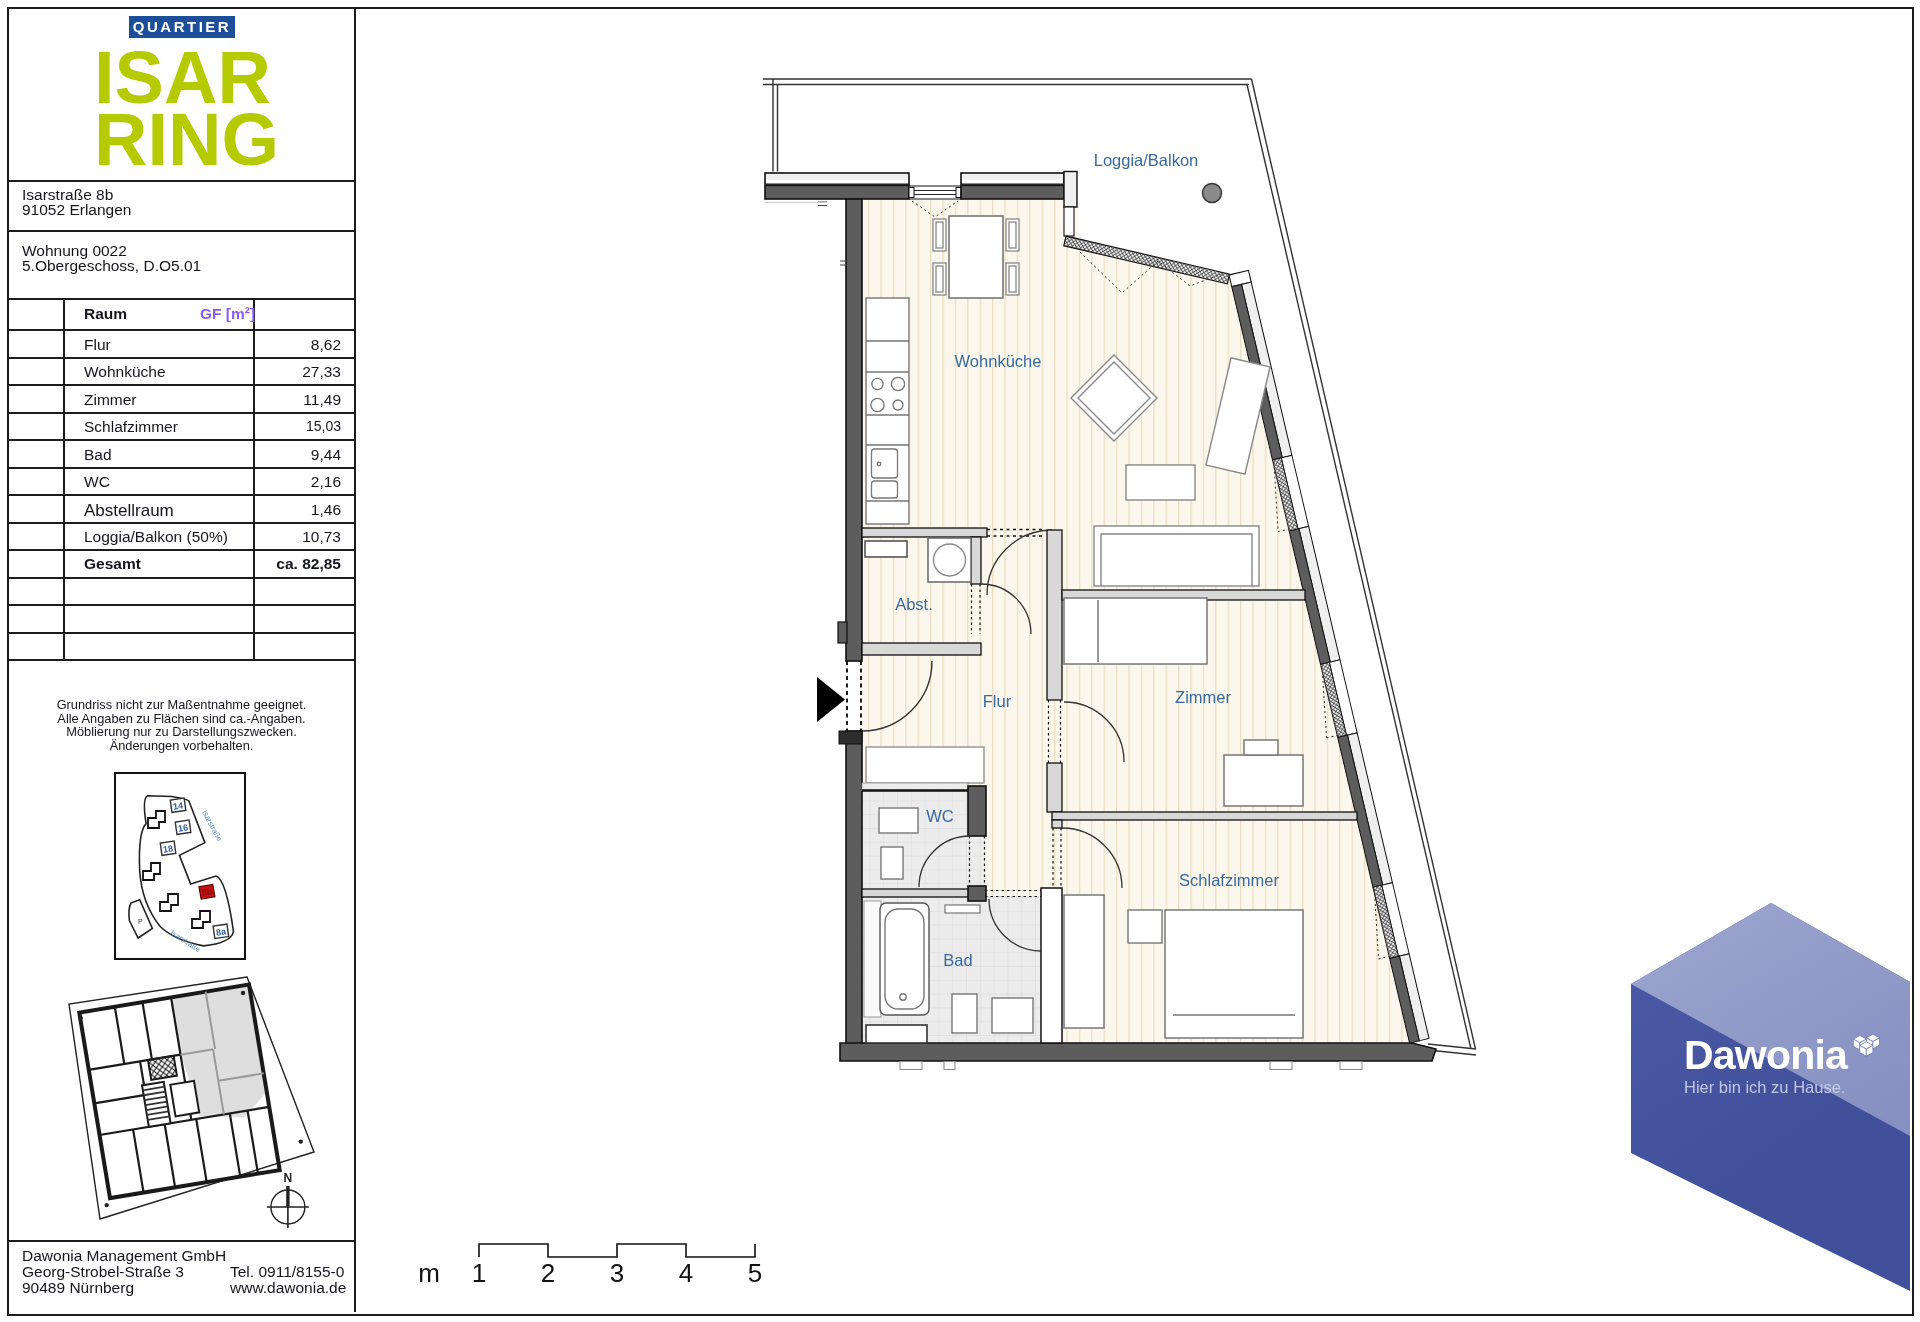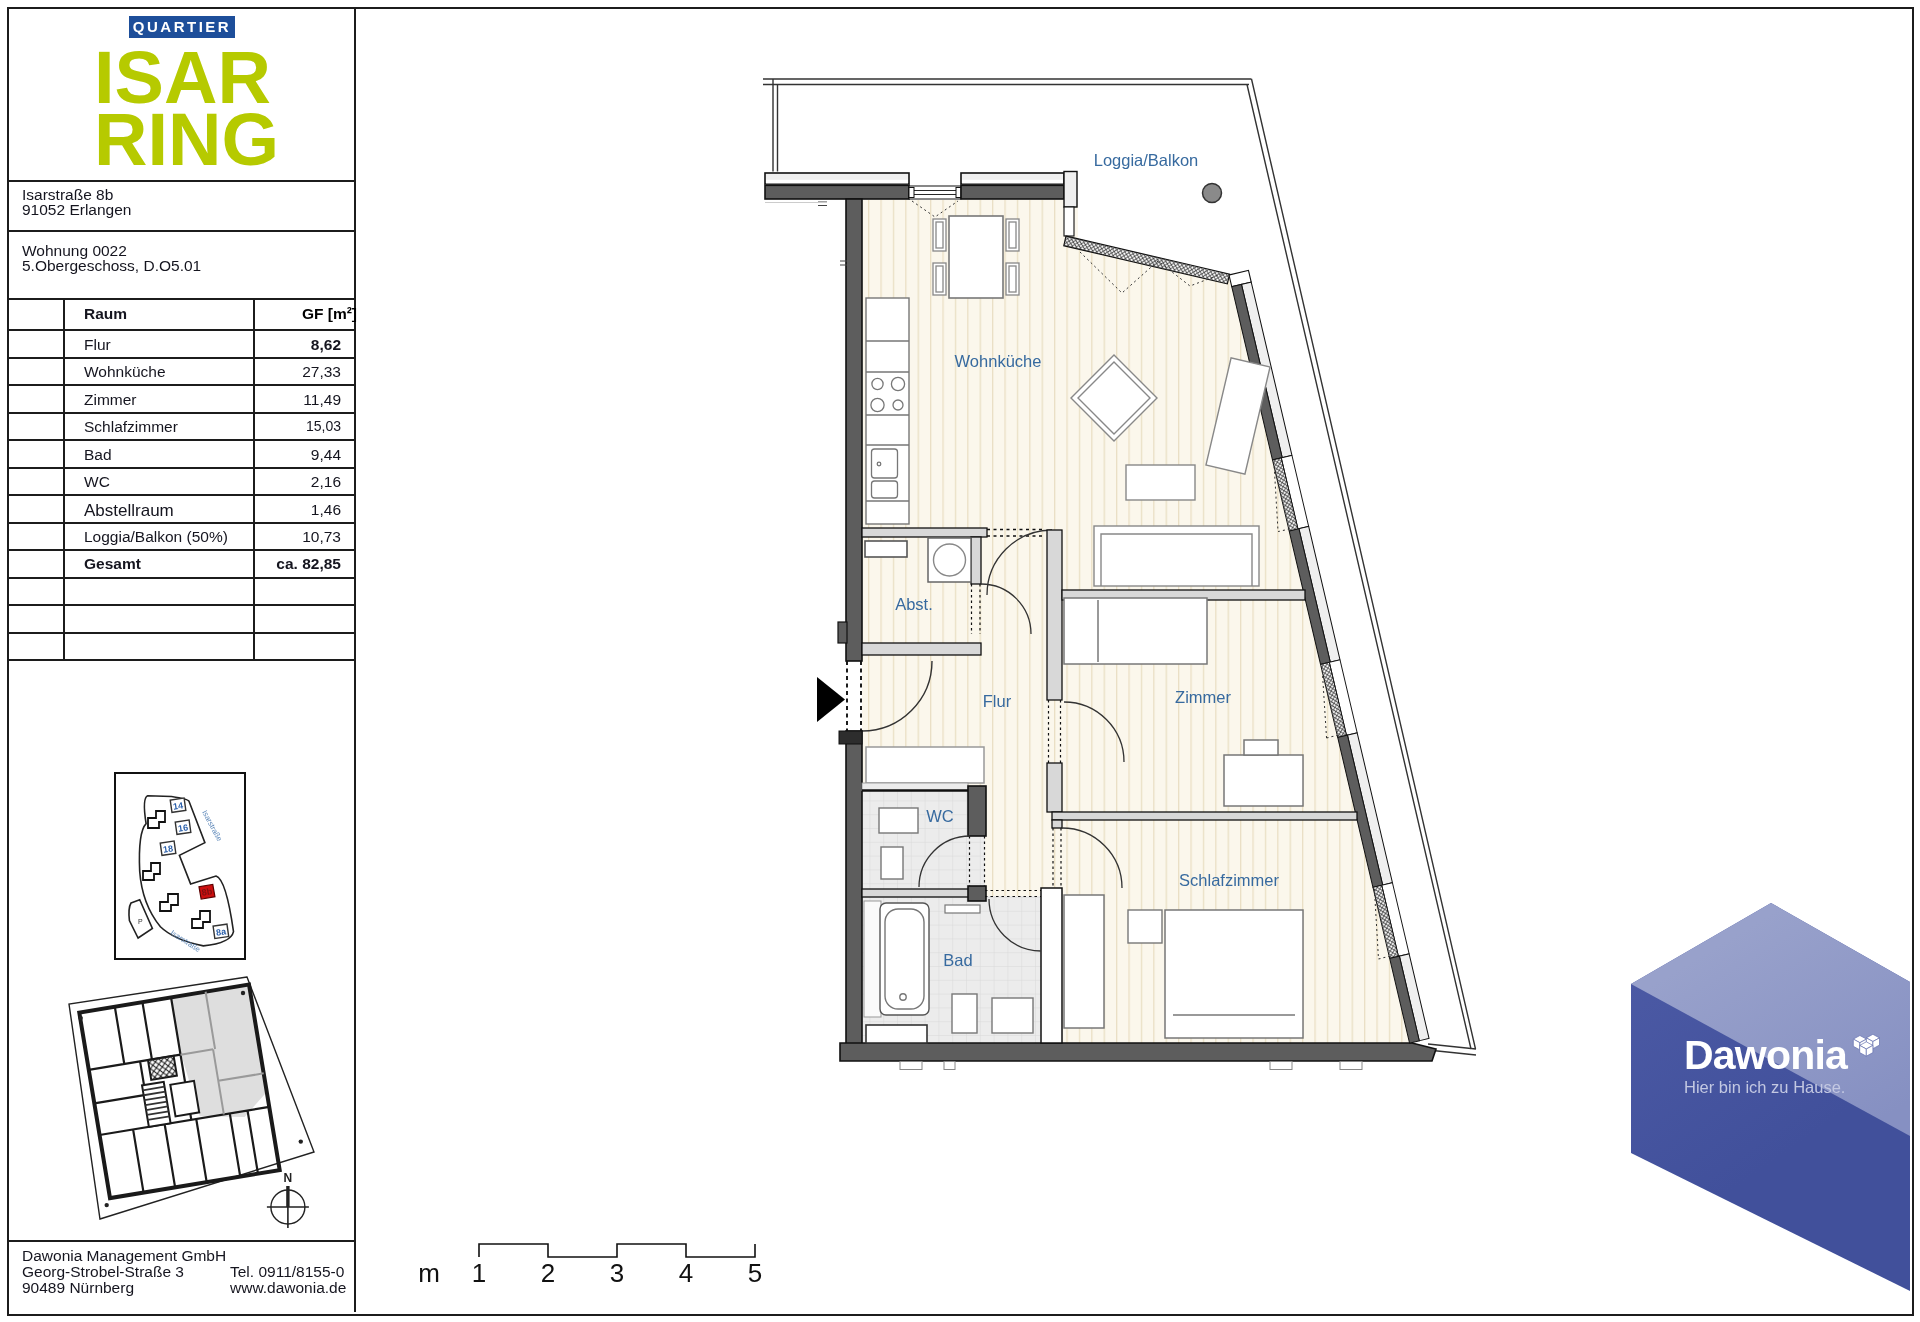--- a/index.html
+++ b/index.html
@@ -50,41 +50,46 @@
     <div class="abs" style="left:9px;top:494px;width:345px;height:1.5px;background:#1c1c1c;"></div>
     <div class="abs" style="left:9px;top:522px;width:345px;height:1.5px;background:#1c1c1c;"></div>
     <div class="abs" style="left:9px;top:549px;width:345px;height:2px;background:#1c1c1c;"></div>
     <div class="abs" style="left:9px;top:577px;width:345px;height:2px;background:#1c1c1c;"></div>
     <div class="abs" style="left:9px;top:604px;width:345px;height:1.5px;background:#1c1c1c;"></div>
     <div class="abs" style="left:9px;top:632px;width:345px;height:1.5px;background:#1c1c1c;"></div>
     <div class="abs" style="left:9px;top:659px;width:345px;height:1.5px;background:#1c1c1c;"></div>
     <div class="abs" style="left:63px;top:298px;width:1.5px;height:362px;background:#1c1c1c;"></div>
     <div class="abs" style="left:253px;top:298px;width:1.5px;height:362px;background:#1c1c1c;"></div>
     <div class="abs" style="left:84px;top:305px;font-size:15.5px;font-weight:bold;color:#15151f;">Raum</div>
-    <div class="abs" style="left:216px;top:305px;width:141px;text-align:right;font-size:15.5px;font-weight:bold;color:#000000;">GF [m²]</div>
+    <div class="abs" style="left:200px;top:305px;width:141px;font-size:15.5px;font-weight:bold;color:#8b5cf6;">GF [m²]</div>
     <div class="abs" style="left:84px;top:336px;font-size:15.5px;color:#15151f;">Flur</div>
-    <div class="abs" style="left:200px;top:336px;width:141px;text-align:right;font-size:15.5px;color:#15151f;font-weight:bold;">8,62</div>
+    <div class="abs" style="left:200px;top:336px;width:141px;text-align:right;font-size:15.5px;color:#15151f;">8,62</div>
     <div class="abs" style="left:84px;top:363px;font-size:15.5px;color:#15151f;">Wohnküche</div>
     <div class="abs" style="left:200px;top:363px;width:141px;text-align:right;font-size:15.5px;color:#15151f;">27,33</div>
     <div class="abs" style="left:84px;top:391px;font-size:15.5px;color:#15151f;">Zimmer</div>
     <div class="abs" style="left:200px;top:391px;width:141px;text-align:right;font-size:15.5px;color:#15151f;">11,49</div>
     <div class="abs" style="left:84px;top:418px;font-size:15.5px;color:#15151f;">Schlafzimmer</div>
     <div class="abs" style="left:200px;top:418px;width:141px;text-align:right;font-size:14px;color:#15151f;">15,03</div>
     <div class="abs" style="left:84px;top:446px;font-size:15.5px;color:#15151f;">Bad</div>
     <div class="abs" style="left:200px;top:446px;width:141px;text-align:right;font-size:15.5px;color:#15151f;">9,44</div>
     <div class="abs" style="left:84px;top:473px;font-size:15.5px;color:#15151f;">WC</div>
     <div class="abs" style="left:200px;top:473px;width:141px;text-align:right;font-size:15.5px;color:#15151f;">2,16</div>
     <div class="abs" style="left:84px;top:501px;font-size:17px;color:#15151f;">Abstellraum</div>
     <div class="abs" style="left:200px;top:501px;width:141px;text-align:right;font-size:15.5px;color:#15151f;">1,46</div>
     <div class="abs" style="left:84px;top:528px;font-size:15.5px;color:#15151f;">Loggia/Balkon (50%)</div>
     <div class="abs" style="left:200px;top:528px;width:141px;text-align:right;font-size:15.5px;color:#15151f;">10,73</div>
     <div class="abs" style="left:84px;top:555px;font-size:15.5px;font-weight:bold;color:#15151f;">Gesamt</div>
     <div class="abs" style="left:200px;top:555px;width:141px;text-align:right;font-size:15.5px;font-weight:bold;color:#15151f;">ca. 82,85</div>
   </div>
 
+  <div class="abs" style="left:9px;top:698px;width:345px;text-align:center;font-size:12.8px;color:#15151f;line-height:13.6px;">
+  Grundriss nicht zur Maßentnahme geeignet.<br>
+  Alle Angaben zu Flächen sind ca.-Angaben.<br>
+  Möblierung nur zu Darstellungszwecken.<br>
+  Änderungen vorbehalten.</div>
 
   <svg id="siteplan" class="abs" style="left:114px;top:772px;" width="132" height="188" viewBox="0 0 132 188">
 
     <rect x="1" y="1" width="130" height="186" fill="#fff" stroke="#111" stroke-width="2"></rect>
 
     <path d="M33.7,23.7 L57.5,24.5 Q74,27 75,29.3 L90.9,70.6 L65.4,83.3 L76.6,111.9 L102,104 Q112,107 119.5,159.6 Q117,171 89.3,173.9 Q60,168 46.4,154.8 Q28,132 25.7,99.2 Q24,60 32.1,51.6 Q28,26 33.7,23.7 Z" fill="#fff" stroke="#222" stroke-width="1.6"></path>
 
     <path d="M17,131 L25.7,127.8 L38.4,156.4 L24.1,166 L15.4,148.5 Q14,136 17,131 Z" fill="#fff" stroke="#222" stroke-width="1.6"></path>
     <text x="24" y="152" font-size="7" fill="#333">P</text>
 

